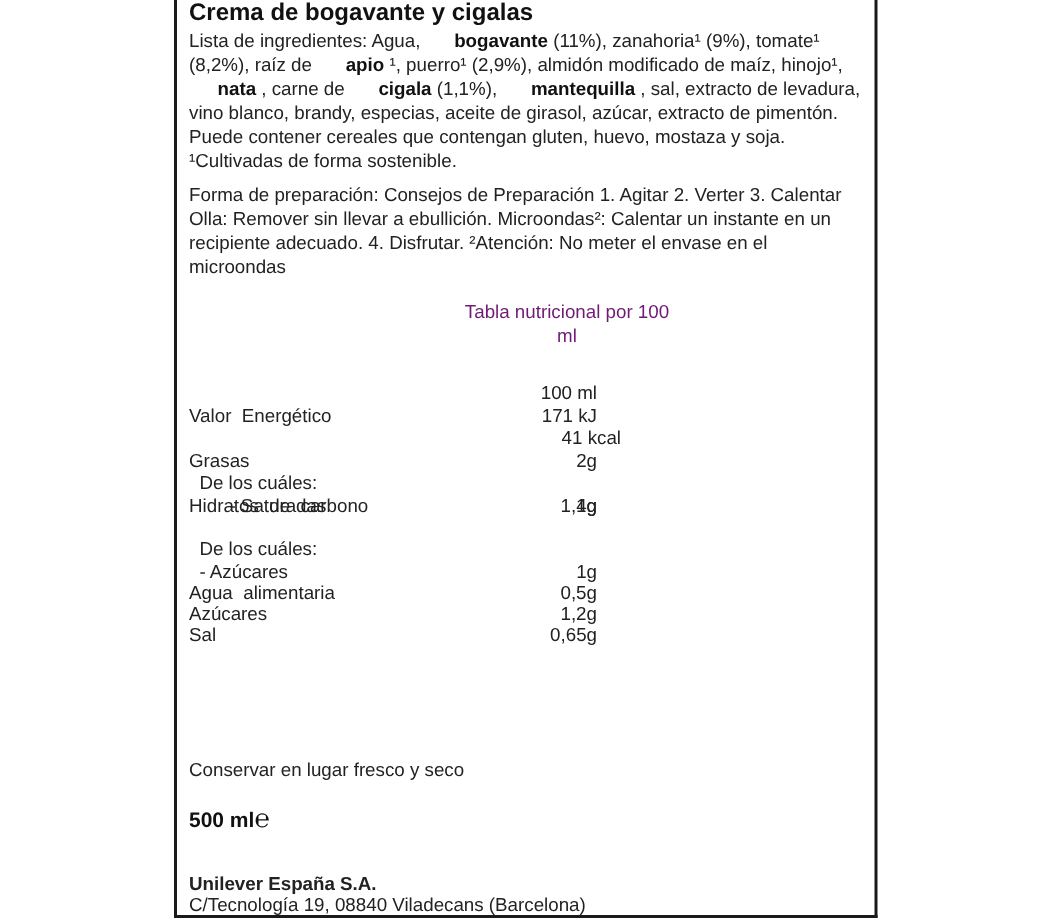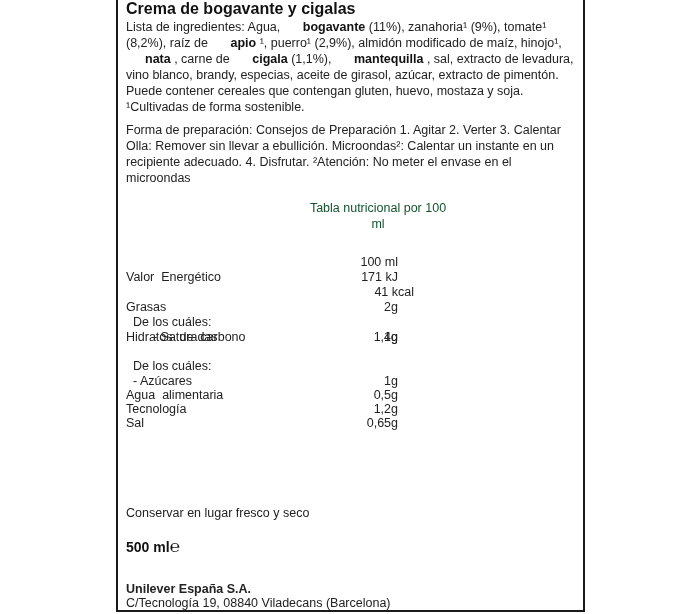--- a/index.html
+++ b/index.html
@@ -5,21 +5,21 @@
     html, body { margin: 0; padding: 0; background: #ffffff; }
     body { width: 700px; height: 614px; position: relative; overflow: hidden;
       font-family: "Liberation Sans", sans-serif; color: #1a1a1a; }
     .frame { position: absolute; left: 116px; top: -2px; width: 465px; height: 612px;
       border: 2px solid #1a1a1a; border-top: none; background: #fff; box-sizing: content-box; }
     .abs { position: absolute; white-space: nowrap; }
     .title { left: 8px; top: 2px; font-size: 16px; font-weight: bold; color: #111; }
     .para { position: absolute; left: 8px; width: 452px; font-size: 12.5px; line-height: 16px; color: #222; white-space: normal; }
     .ingredients { top: 21px; }
     .prep { top: 124px; }
-    .table-title { position: absolute; left: 180px; top: 202px; width: 160px; text-align: center; font-size: 12.5px; line-height: 16px; color: #14532d; }
+    .table-title { position: absolute; left: 180px; top: 202px; width: 160px; text-align: center; font-size: 12.5px; line-height: 16px; color: #701a75; }
     .row { position: absolute; left: 8px; width: 440px; height: 14px; font-size: 12.5px; line-height: 14px; color: #222; }
     .row .lbl { position: absolute; left: 0; top: 0; white-space: nowrap; }
     .row .val { position: absolute; right: 168px; top: 0; white-space: nowrap; text-align: right; }
     .row .val.shift { right: 152px; text-align: right; }
     .storage { left: 8px; top: 508px; font-size: 12.5px; color: #222; }
     .volume { left: 8px; top: 538px; font-size: 14px; font-weight: bold; color: #111; }
     .estimate { font-weight: normal; font-size: 17px; font-family: "DejaVu Serif", serif; }
     .company { left: 8px; top: 584px; font-size: 12.5px; font-weight: bold; color: #222; }
     .address { left: 8px; top: 598px; font-size: 12.5px; color: #222; }
     b { font-weight: bold; color: #111; padding-left: 19px; }
@@ -74,21 +74,21 @@
       </div>
       <div class="row" style="top: 376px;">
         <span class="lbl" style="white-space: pre;">  - Azúcares</span>
         <span class="val">1g</span>
       </div>
       <div class="row" style="top: 390px;">
         <span class="lbl" style="white-space: pre;">Agua  alimentaria</span>
         <span class="val">0,5g</span>
       </div>
       <div class="row" style="top: 404px;">
-        <span class="lbl" style="white-space: pre;">Tecnología</span>
+        <span class="lbl" style="white-space: pre;">Azúcares</span>
         <span class="val">1,2g</span>
       </div>
       <div class="row" style="top: 418px;">
         <span class="lbl" style="white-space: pre;">Sal</span>
         <span class="val">0,65g</span>
       </div>
     </div>
 
   <div class="abs storage">Conservar en lugar fresco y seco</div>
 

